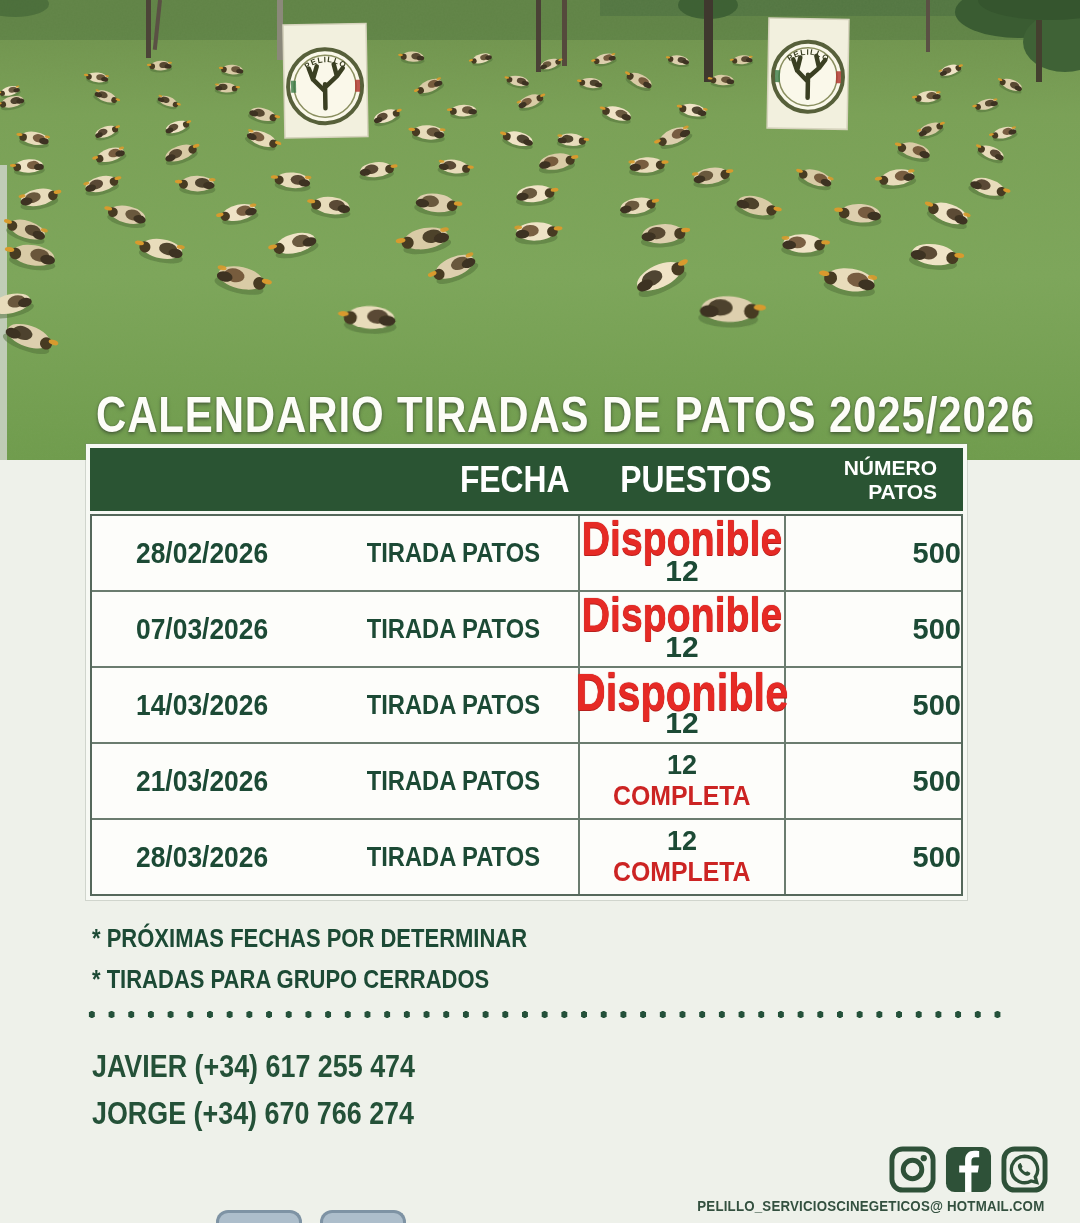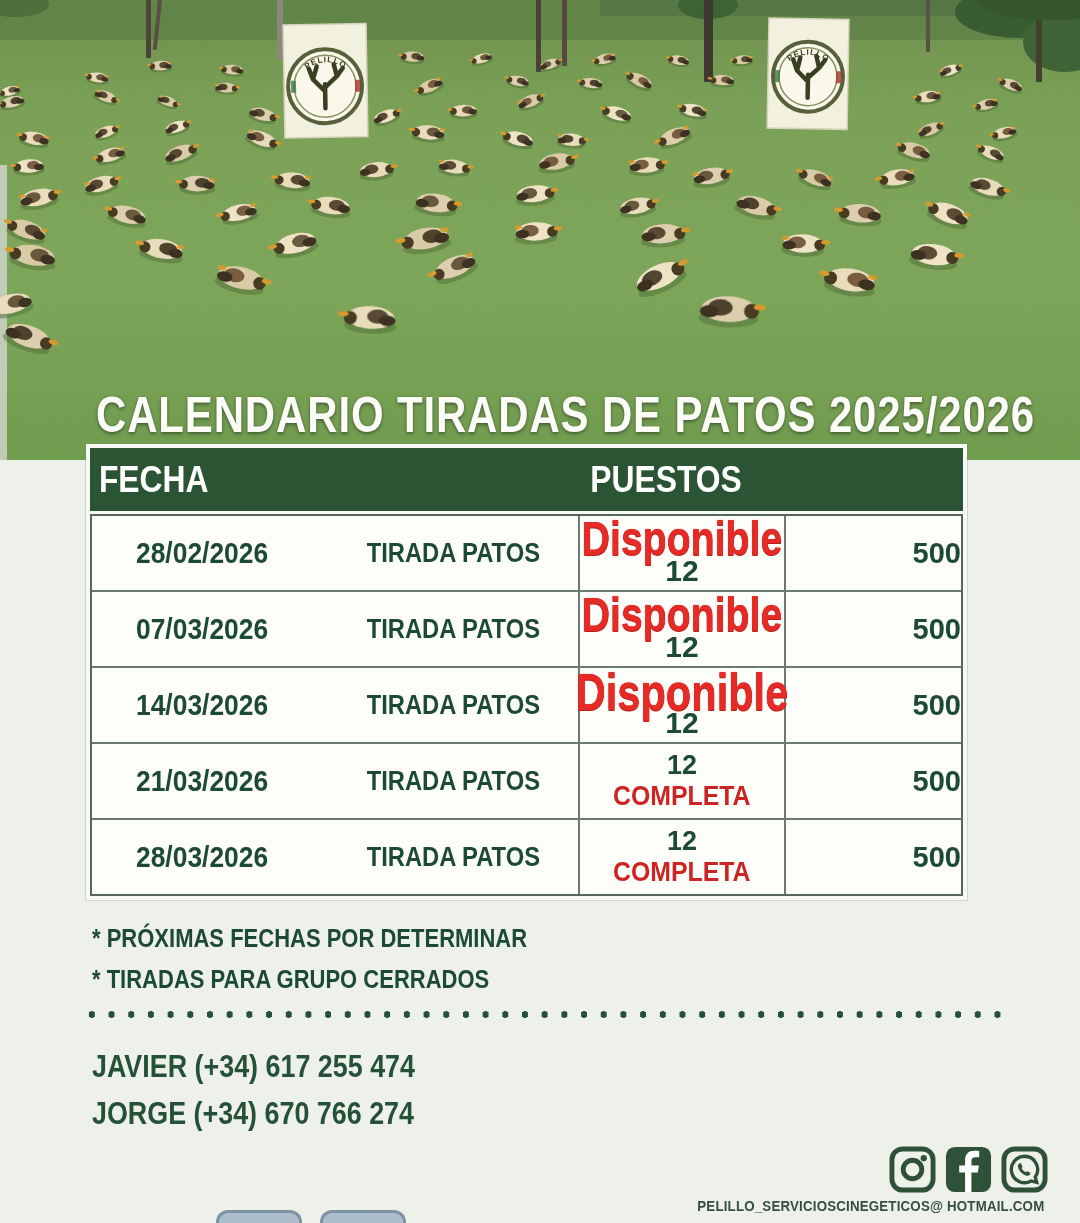--- a/index.html
+++ b/index.html
@@ -19,21 +19,21 @@
   
   .tableWrap{
     position:relative;margin:-16px 0 0 86px;width:881px;
     background:#f7f9f4;border:4px solid #f7f9f4;box-sizing:border-box;
     box-shadow:0 0 0 1px rgba(120,130,120,.25);
   }
   .thead{
     display:grid;grid-template-columns:488px 206px 1fr;align-items:center;
     background:#2a5433;height:63px;color:#fff;
   }
-  .th{text-align:left;font-weight:bold;}
+  .th{text-align:right;font-weight:bold;}
   .th-big{font-size:37px;}
   .th-small{font-size:21px;line-height:1.12;padding:0 26px;}
   .cond{display:inline-block;transform:scaleX(.86);transform-origin:center;}
   .tbody{margin-top:3px;border:2px solid #55685b;background:#fdfdfa;}
   .tr{display:grid;grid-template-columns:486px 206px 1fr;height:74px;}
   .tr + .tr{border-top:2px solid #6b7c6f;}
   .td{border-left:2px solid #6b7c6f;position:relative;}
   .td:first-child{border-left:none;}
   .c1{display:flex;align-items:center;justify-content:space-between;padding:0 38px 0 44px;}
   .date{font-size:30px;font-weight:bold;color:#1c4a35;transform:scaleX(.88);transform-origin:left center;}
@@ -896,20 +896,21 @@
         </g>
     </svg>
 
     <div class="flyer-title">CALENDARIO  TIRADAS DE PATOS 2025/2026</div>
   </div>
 
   <div class="tableWrap">
     <div class="thead">
       <div class="th th-big"><span class="cond">FECHA</span></div>
       <div class="th th-big"><span class="cond">PUESTOS</span></div>
+      <div class="th th-small"><span>NÚMERO PATOS</span></div>
     </div>
 
     <div class="tbody">
 
       <div class="tr">
         <div class="td c1">
           <span class="date">28/02/2026</span>
           <span class="event">TIRADA PATOS</span>
         </div>
         <div class="td c2">

